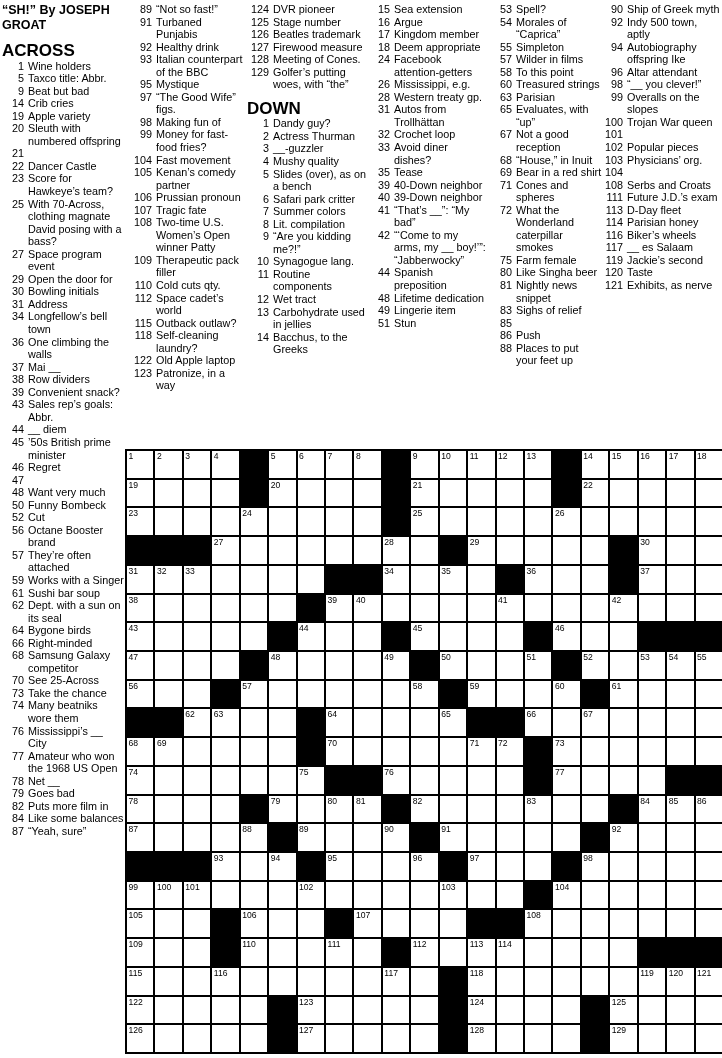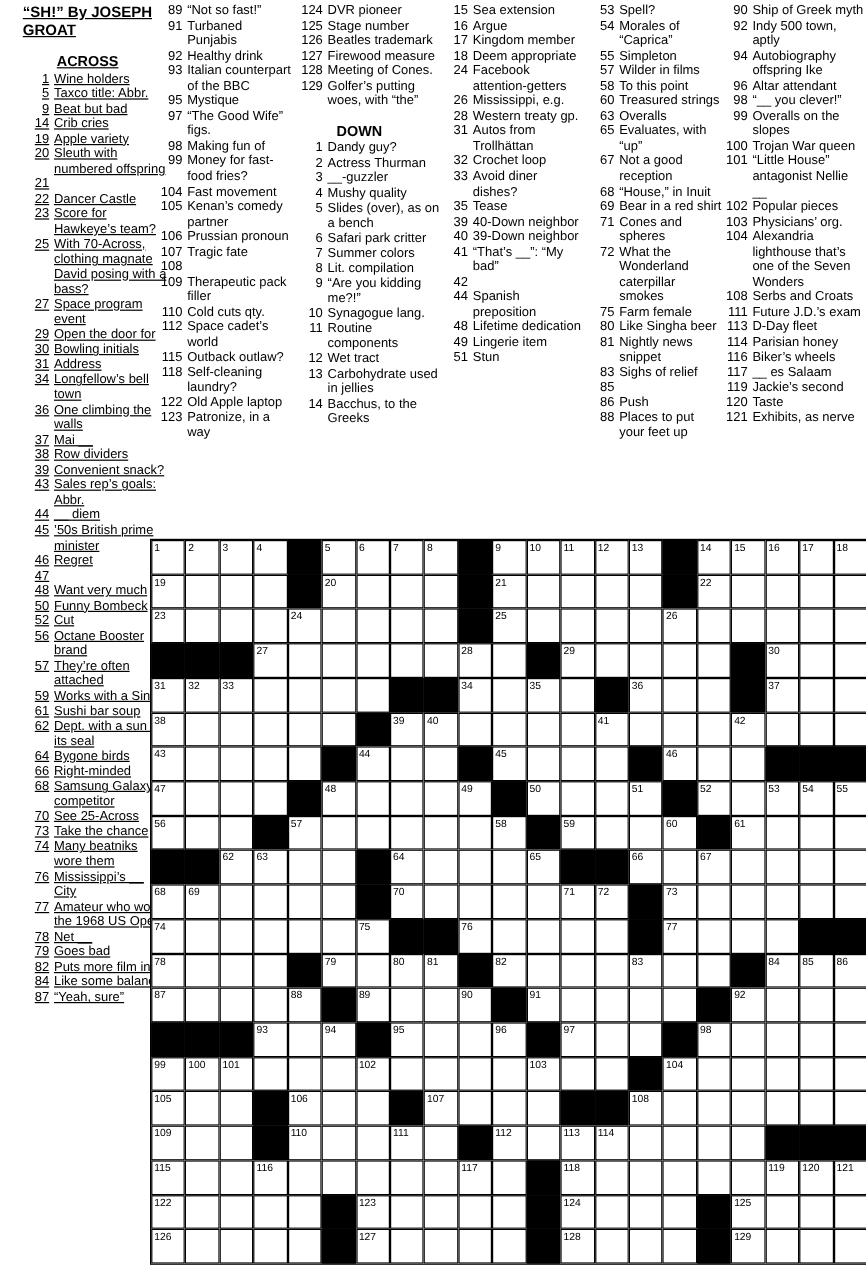--- a/index.html
+++ b/index.html
@@ -7,33 +7,33 @@
     width:722px; height:1058px;
     background:#ffffff; color:#000000;
     font-family:"Liberation Sans", sans-serif;
     position:relative; overflow:hidden;
   }
   .clue-col {
     position:absolute; top:3px;
     font-size:10.8px; line-height:12.55px;
     letter-spacing:0;
   }
-  #col1 { left:19px;   width:122px;text-decoration:underline; }
+  #col1 { left:2px;   width:122px; }
   #col2 { left:130px; width:116px; }
   #col3 { left:247px; width:119px; }
   #col4 { left:368px; width:118px; }
   #col5 { left:490px; width:112px; }
   #col6 { left:601px; width:119px; }
   .title {
     font-weight:bold; font-size:12.5px; line-height:14.5px;
     margin-bottom:13px;
   }
   .section-header {
-    font-weight:bold; text-align:center;
-    font-size:12px; margin:0 14px 2px 0;
+    font-weight:bold; text-align:left;
+    font-size:17px; margin:0 14px 2px 0;
   }
   .down-header-spacer { height:12px; }
   .clue { display:flex; }
   .clue .num { flex:0 0 22px; text-align:right; padding-right:4px; white-space:nowrap; }
   .clue .txt { flex:1; }
   #grid {
     position:absolute; left:125px; top:449px;
     width:597px; height:603px;
     display:grid;
     grid-template-columns:repeat(21,1fr);
@@ -285,20 +285,21 @@
       <div class="clue">
         <span class="num">106</span>
         <span class="txt">Prussian pronoun</span>
       </div>
       <div class="clue">
         <span class="num">107</span>
         <span class="txt">Tragic fate</span>
       </div>
       <div class="clue">
         <span class="num">108</span>
+        <span class="txt">Two-time U.S. Women’s Open winner Patty</span>
       </div>
       <div class="clue">
         <span class="num">109</span>
         <span class="txt">Therapeutic pack filler</span>
       </div>
       <div class="clue">
         <span class="num">110</span>
         <span class="txt">Cold cuts qty.</span>
       </div>
       <div class="clue">
@@ -466,20 +467,21 @@
       <div class="clue">
         <span class="num">40</span>
         <span class="txt">39-Down neighbor</span>
       </div>
       <div class="clue">
         <span class="num">41</span>
         <span class="txt">“That’s __”: “My bad”</span>
       </div>
       <div class="clue">
         <span class="num">42</span>
+        <span class="txt">“‘Come to my arms, my __ boy!’”: “Jabberwocky”</span>
       </div>
       <div class="clue">
         <span class="num">44</span>
         <span class="txt">Spanish preposition</span>
       </div>
       <div class="clue">
         <span class="num">48</span>
         <span class="txt">Lifetime dedication</span>
       </div>
       <div class="clue">
@@ -514,21 +516,21 @@
       <div class="clue">
         <span class="num">58</span>
         <span class="txt">To this point</span>
       </div>
       <div class="clue">
         <span class="num">60</span>
         <span class="txt">Treasured strings</span>
       </div>
       <div class="clue">
         <span class="num">63</span>
-        <span class="txt">Overalls</span>
+        <span class="txt">Parisian</span>
       </div>
       <div class="clue">
         <span class="num">65</span>
         <span class="txt">Evaluates, with “up”</span>
       </div>
       <div class="clue">
         <span class="num">67</span>
         <span class="txt">Not a good reception</span>
       </div>
       <div class="clue">
@@ -602,33 +604,31 @@
       <div class="clue">
         <span class="num">99</span>
         <span class="txt">Overalls on the slopes</span>
       </div>
       <div class="clue">
         <span class="num">100</span>
         <span class="txt">Trojan War queen</span>
       </div>
       <div class="clue">
         <span class="num">101</span>
-        <span class="txt">“Little House” antagonist Nellie __</span>
       </div>
       <div class="clue">
         <span class="num">102</span>
         <span class="txt">Popular pieces</span>
       </div>
       <div class="clue">
         <span class="num">103</span>
         <span class="txt">Physicians’ org.</span>
       </div>
       <div class="clue">
         <span class="num">104</span>
-        <span class="txt">Alexandria lighthouse that’s one of the Seven Wonders</span>
       </div>
       <div class="clue">
         <span class="num">108</span>
         <span class="txt">Serbs and Croats</span>
       </div>
       <div class="clue">
         <span class="num">111</span>
         <span class="txt">Future J.D.’s exam</span>
       </div>
       <div class="clue">

